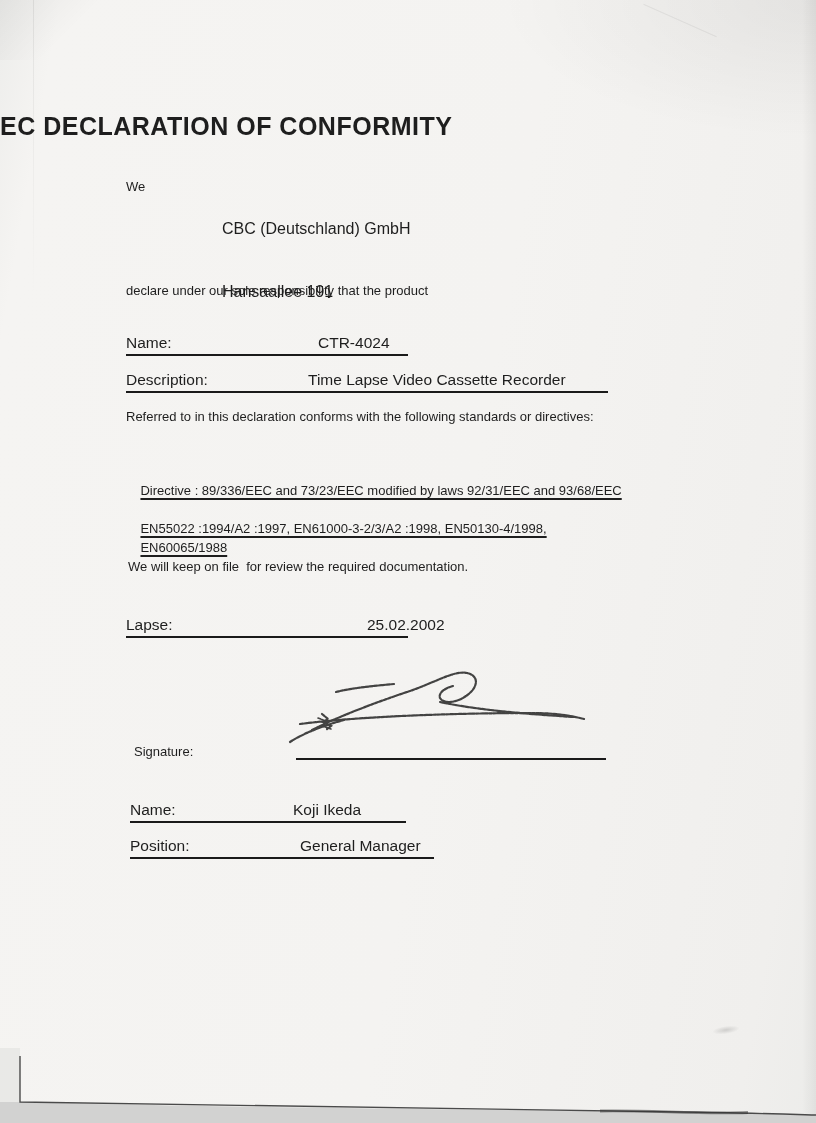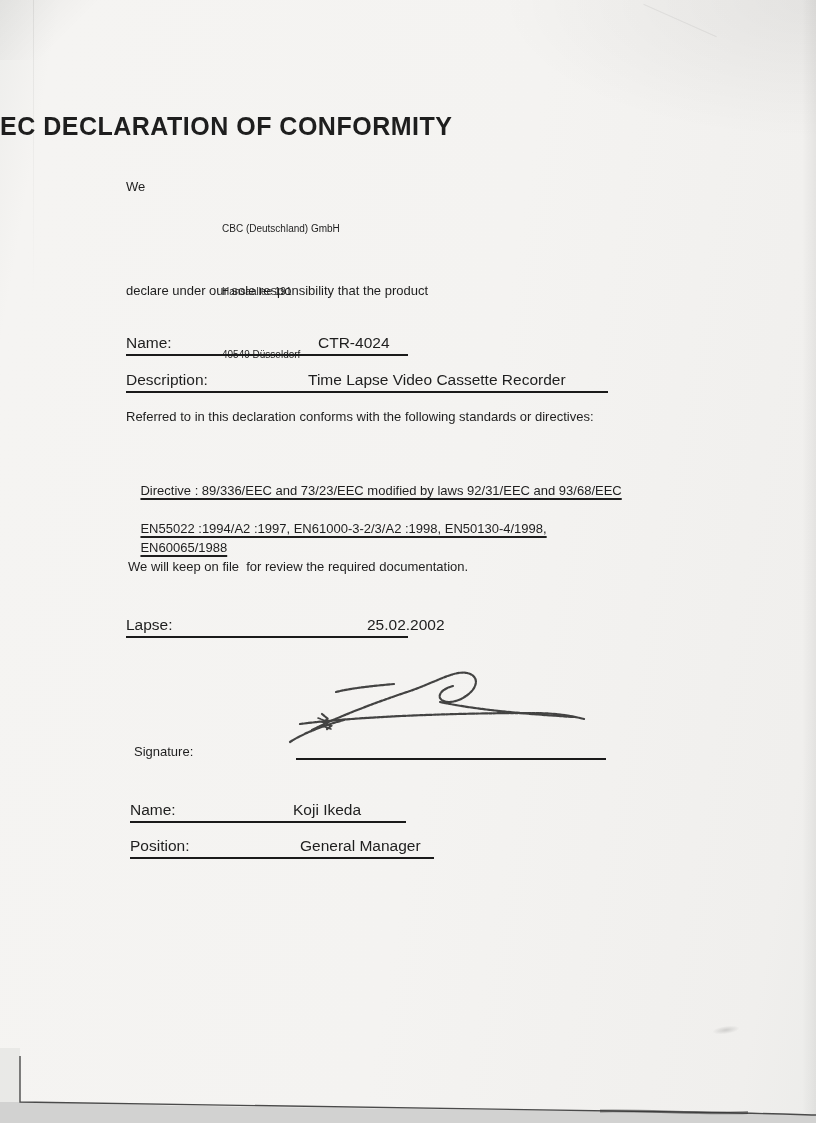--- a/index.html
+++ b/index.html
@@ -5,21 +5,21 @@
   html,body{margin:0;padding:0;background:#cfcfce;}
   .scan{
     position:relative;width:816px;height:1123px;overflow:hidden;
     background:linear-gradient(100deg,#ededeb 0%,#f5f4f2 6%,#f4f3f1 55%,#f0efed 92%,#ececea 100%);
     font-family:"Liberation Sans","DejaVu Sans",sans-serif;
     color:#1e1e1e;
   }
   .tline{position:absolute;font-size:13px;line-height:20px;white-space:pre;}
   .title{position:absolute;left:0;right:0;top:112px;text-align:left;
          font-size:25px;font-weight:700;letter-spacing:.5px;white-space:pre;}
-  .company{position:absolute;left:222px;top:176px;font-size:10px;line-height:21px;white-space:pre;}
+  .company{position:absolute;left:222px;top:176px;font-size:16px;line-height:21px;white-space:pre;}
   .frow{position:absolute;height:22px;border-bottom:2px solid #1a1a1a;}
   .frow .lbl{position:absolute;left:0;bottom:2px;font-size:15.5px;white-space:pre;}
   .frow .val{position:absolute;bottom:2px;font-size:15.5px;white-space:pre;}
   .uline{text-decoration:underline;text-decoration-thickness:2px;text-underline-offset:3px;}
   .sigline{position:absolute;left:296px;top:736px;width:310px;height:22px;border-bottom:2px solid #1a1a1a;}
   
   .shade-topright{position:absolute;right:0;top:0;width:320px;height:140px;
     background:radial-gradient(ellipse at top right,rgba(0,0,0,.06),rgba(0,0,0,0) 70%);}
   .shade-topleft{position:absolute;left:0;top:0;width:110px;height:60px;
     background:linear-gradient(135deg,rgba(0,0,0,.05),rgba(0,0,0,0) 60%);}
@@ -44,21 +44,20 @@
   <div class="edge-right"></div>
   <div class="scratch"></div>
   <div class="smudge"></div>
 
   <div class="title">EC DECLARATION OF CONFORMITY</div>
 
   <div class="tline" style="left:126px;top:177px;">We</div>
   <div class="company">
     <div>CBC (Deutschland) GmbH</div>
     <div>Hansaallee 191</div>
-    <div>40549 Düsseldorf</div>
   </div>
 
   <div class="tline" style="left:126px;top:281px;">declare under our sole responsibility that the product</div>
 
   <div class="frow" style="left:126px;top:332px;width:282px;">
     <span class="lbl">Name:</span>
     <span class="val" style="left:192px;margin-top:31px;">CTR-4024</span>
   </div>
 
   <div class="frow" style="left:126px;top:369px;width:482px;">

